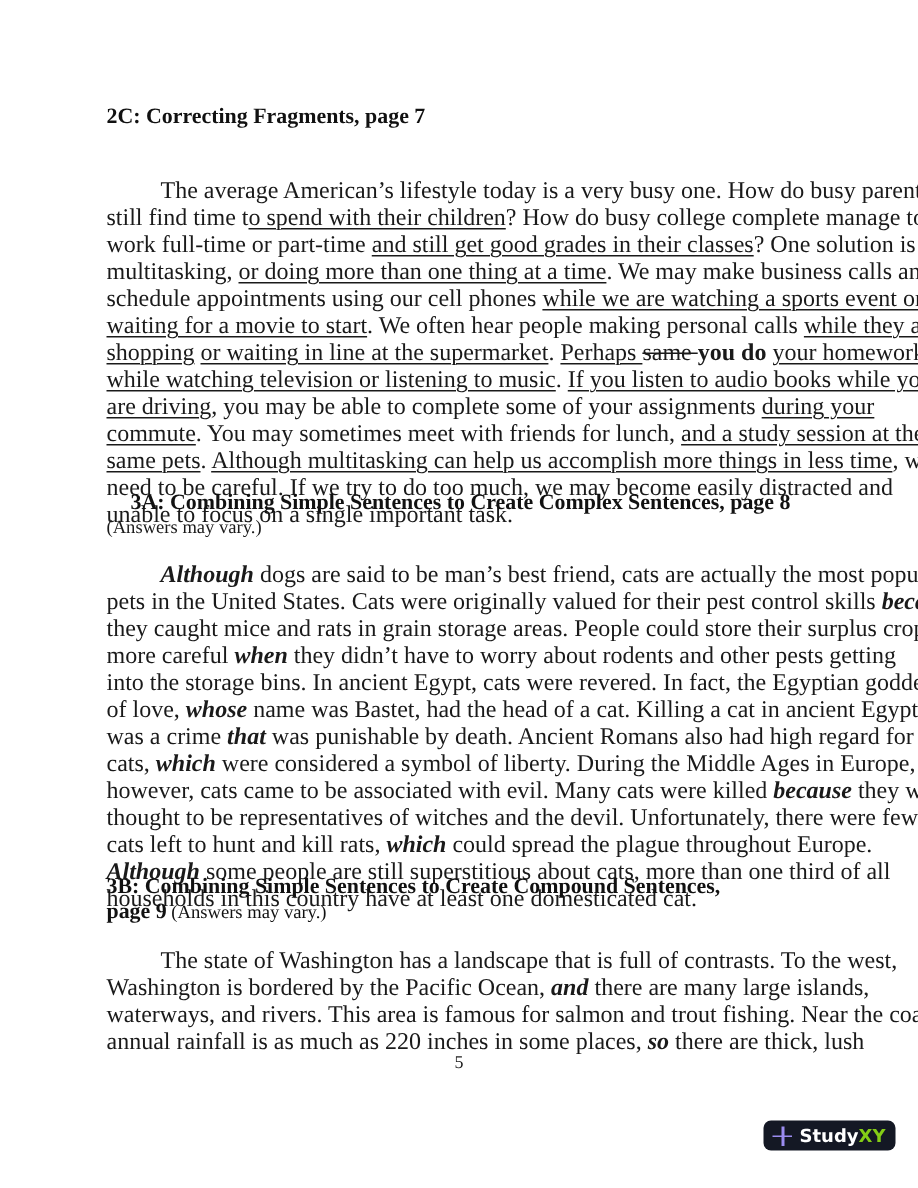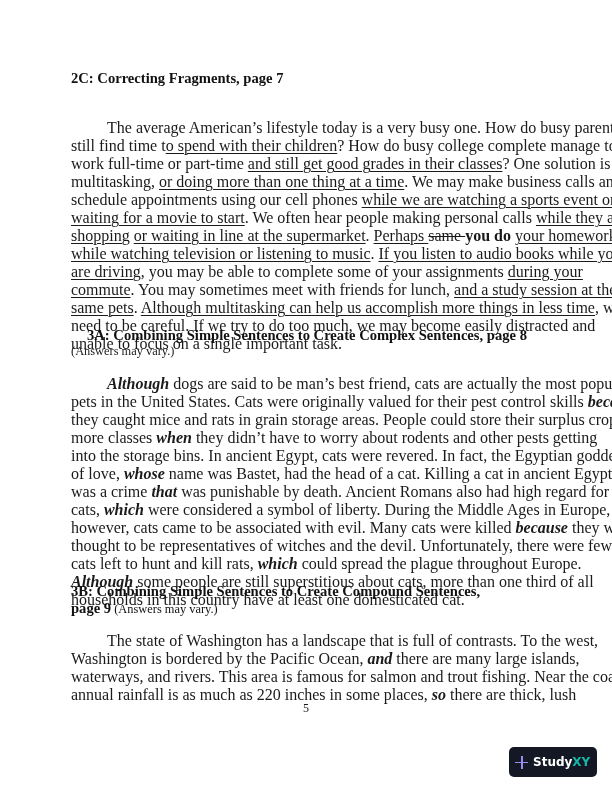--- a/index.html
+++ b/index.html
@@ -50,21 +50,21 @@
       left: 0;
       width: 612px;
       text-align: center;
       font-size: 12px;
     }
     .badge {
       position: absolute;
       left: 509px;
       top: 747px;
       width: 88px;
-      height: 30px;
+      height: 20px;
       background: #141824;
       border-radius: 5px;
       display: flex;
       align-items: center;
       padding-left: 6px;
       box-sizing: border-box;
       font-family: "DejaVu Sans", "Liberation Sans", sans-serif;
       font-weight: bold;
       font-size: 12px;
       color: #ffffff;
@@ -75,21 +75,21 @@
       height: 13px;
       margin-right: 5px;
     }
     .badge .plus:before, .badge .plus:after {
       content: "";
       position: absolute;
       background: #9b8cf0;
     }
     .badge .plus:before { left: 6px; top: 0; width: 1.5px; height: 13px; }
     .badge .plus:after { top: 6px; left: 0; height: 1.5px; width: 13px; }
-    .badge .xy { color: #14b8a6; }
+    .badge .xy { color: #84cc16; }
   </style>
 </head>
 <body>
 
 <div class="page">
 
   <h2 style="position:absolute; top:70px; left:0;">2C: Correcting Fragments, page 7</h2>
 
   <div style="position:absolute; top:119px; left:0;">
     <span class="line first"><span>The average American’s lifestyle today is a very busy one. How do busy parents</span></span>
@@ -107,21 +107,21 @@
     <span class="line"><span>unable to focus on a single important task.</span></span>
   </div>
 
   <h2 style="position:absolute; top:327px; left:16px;">3A: Combining Simple Sentences to Create Complex Sentences, page 8</h2>
   <div class="note" style="position:absolute; top:344px; left:0;">(Answers may vary.)</div>
 
   <div style="position:absolute; top:375px; left:0;">
     <span class="line first"><span class="bi">Although</span><span> dogs are said to be man’s best friend, cats are actually the most popular</span></span>
     <span class="line"><span>pets in the United States. Cats were originally valued for their pest control skills </span><span class="bi">because</span></span>
     <span class="line"><span>they caught mice and rats in grain storage areas. People could store their surplus crops</span></span>
-    <span class="line"><span>more classes </span><span class="bi">when</span><span> they didn’t have to worry about rodents and other pests getting</span></span>
+    <span class="line"><span>more careful </span><span class="bi">when</span><span> they didn’t have to worry about rodents and other pests getting</span></span>
     <span class="line"><span>into the storage bins. In ancient Egypt, cats were revered. In fact, the Egyptian goddess</span></span>
     <span class="line"><span>of love, </span><span class="bi">whose</span><span> name was Bastet, had the head  of a cat. Killing a cat in ancient Egypt</span></span>
     <span class="line"><span>was a crime </span><span class="bi">that</span><span> was punishable by death. Ancient Romans also had high regard for</span></span>
     <span class="line"><span>cats, </span><span class="bi">which</span><span> were considered a symbol of liberty. During the Middle Ages in Europe,</span></span>
     <span class="line"><span>however, cats came to be associated with evil. Many cats were killed </span><span class="bi">because</span><span> they were</span></span>
     <span class="line"><span>thought to be representatives of witches and the devil. Unfortunately, there were few</span></span>
     <span class="line"><span>cats left to hunt and  kill  rats, </span><span class="bi">which</span><span> could spread the plague throughout Europe.</span></span>
     <span class="line"><span class="bi">Although</span><span> some people are still superstitious about cats, more than one third of all</span></span>
     <span class="line"><span>households in this country have at least one domesticated cat.</span></span>
   </div>

